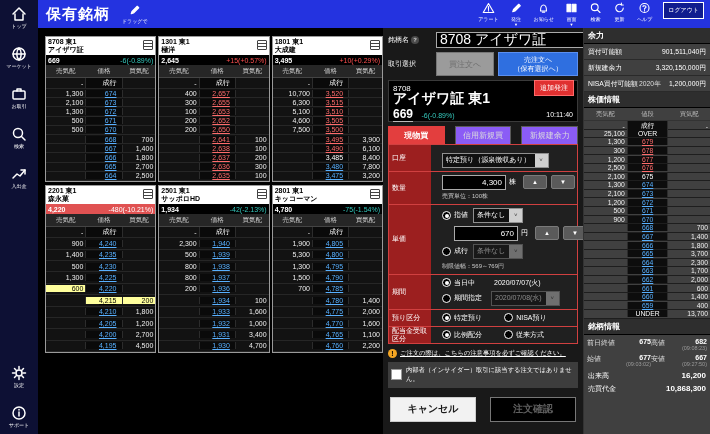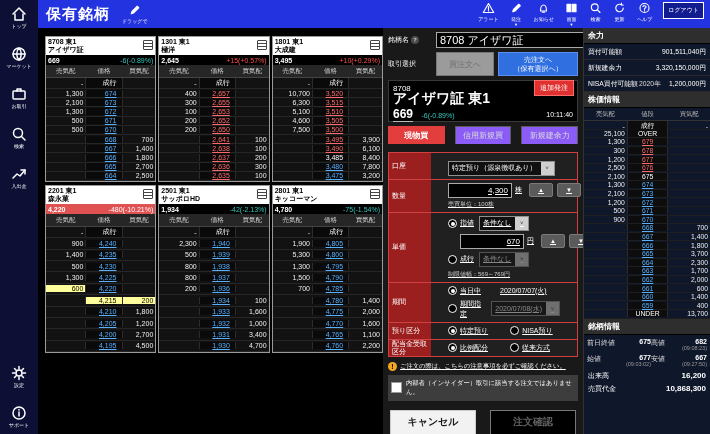--- a/index.html
+++ b/index.html
@@ -60,43 +60,43 @@
   .hl-y { background:#ffff9c !important; color:#000 !important; }
 
   
   .orderp { position:absolute; left:383px; top:28px; width:200px; height:406px;
     background:#191919; padding:4px 5px; color:#fff; }
   .op-row { display:flex; align-items:center; margin-bottom:4px; }
   .op-label { width:48px; font-size:7px; flex:none; display:flex; align-items:center; gap:2px; }
   .help-badge { width:8px; height:8px; border-radius:50%; background:#4a4a4a; color:#fff;
     font-size:6px; display:flex; align-items:center; justify-content:center; }
   .sym-input { flex:1; height:16px; background:#000; border:1px solid #aaa; color:#fff;
-    font-size:11px; padding:0 3px; }
+    font-size:14px; padding:0 3px; }
   .btn-gray { width:58px; height:24px; background:#9b9b9b; color:#6e6e6e; border:1px solid #777;
     font-size:8px; cursor:pointer; }
   .btn-blue { flex:1; margin-left:4px; height:24px; background:#2f6fe0; color:#fff;
     border:1px solid #5b8ff0; font-size:7px; line-height:9px; cursor:pointer; }
   .quote { position:relative; background:#000; border:1px solid #3a3a3a; padding:3px 4px; height:42px; margin-bottom:4px; }
   .q-code { font-size:8px; line-height:9px; }
   .q-name { font-size:14px; font-weight:bold; line-height:11px; }
   .q-price { font-size:12px; font-weight:bold; border-bottom:1px solid #bbb; }
   .q-chg { font-size:7px; margin-left:4px; }
   .q-time { position:absolute; right:4px; bottom:3px; font-size:7px; }
   .q-detail { position:absolute; right:3px; top:-1px; background:#e03030; color:#fff;
     font-size:7px; padding:2px 5px; border:1px solid #ff6a6a; cursor:pointer; }
-  .tabs { display:flex; gap:10px; margin-bottom:8px; }
+  .tabs { display:flex; gap:10px; margin-bottom:0; }
   .tab { flex:1; text-align:center; font-size:8px; padding:3px 0; background:#8b5cf6;
     color:#ddd; border:1px solid #5a5a5a; border-bottom:none; cursor:pointer; }
   .tab.active { background:#e33e3e; color:#fff; font-weight:bold; border-color:#e33e3e; }
   .oform { border:1px solid #d04040; }
   .f-row { display:flex; border-bottom:1px solid #d04040; background:#202020; }
   .f-row:last-child { border-bottom:none; }
   .f-label { width:42px; flex:none; background:#9c1f1f; color:#fff; font-size:7px;
     display:flex; align-items:center; padding-left:3px; line-height:8px; }
-  .f-body { flex:1; padding:3px 17px;text-decoration:underline; }
+  .f-body { flex:1; padding:3px 11px; }
   .ddl { display:inline-flex; align-items:center; background:#101010; border:1px solid #909090;
     color:#fff; font-size:7px; height:15px; padding-left:3px; cursor:pointer; }
   .ddl .dd-caret { margin-left:4px; width:13px; height:13px; background:#cfcfcf; color:#333;
     display:flex; align-items:center; justify-content:center; font-size:6px; }
   .ddl.dim { opacity:.45; }
   .num-input { width:64px; height:15px; background:#000; border:1px solid #aaa; color:#fff;
     font-size:8px; text-align:right; padding-right:3px; }
   .unit { font-size:7px; margin:0 3px; }
   .spin { width:24px; height:14px; background:#5a5a5a; color:#fff; border:1px solid #7a7a7a;
     border-radius:2px; font-size:6px; margin-left:4px; cursor:pointer; }
@@ -116,21 +116,21 @@
     font-size:6.3px; }
   .chk { width:11px; height:11px; background:#fff; border:1px solid #999; margin-right:4px; flex:none; cursor:pointer; }
   .btn-row { display:flex; justify-content:center; gap:14px; margin-top:9px; }
   .btn-cancel { width:86px; height:25px; background:#f2f2f2; color:#1a1a1a; font-weight:bold;
     font-size:10px; border:1px solid #ccc; cursor:pointer; }
   .btn-confirm { width:86px; height:25px; background:#000000; color:#5e5e5e; font-weight:bold;
     font-size:10px; border:1px solid #777; }
 
   
   .rightp { position:absolute; left:583px; top:28px; width:127px; height:406px;
-    background:#0f172a; color:#fff; border-left:1px solid #333; }
+    background:#404040; color:#fff; border-left:1px solid #333; }
   .rp-header { background:#2e2e2e; font-size:8px; font-weight:bold; padding:2px 4px;
     border-bottom:1px solid #000; }
   .yr-row { display:flex; justify-content:space-between; align-items:center;
     font-size:6.8px; padding:2.5px 4px; border-bottom:1px solid #2a2a2a; }
   .yr-val { text-align:right; }
   .yr-year { margin-right:8px; color:#ddd; }
   .bk-cols { display:grid; grid-template-columns:34% 33% 33%; font-size:6.3px; color:#bbb;
     text-align:center; padding:1.5px 0; border-bottom:1px solid #333; }
   .bk-rows {}
   .bk-row { display:grid; grid-template-columns:34% 33% 33%; font-size:6.8px;

